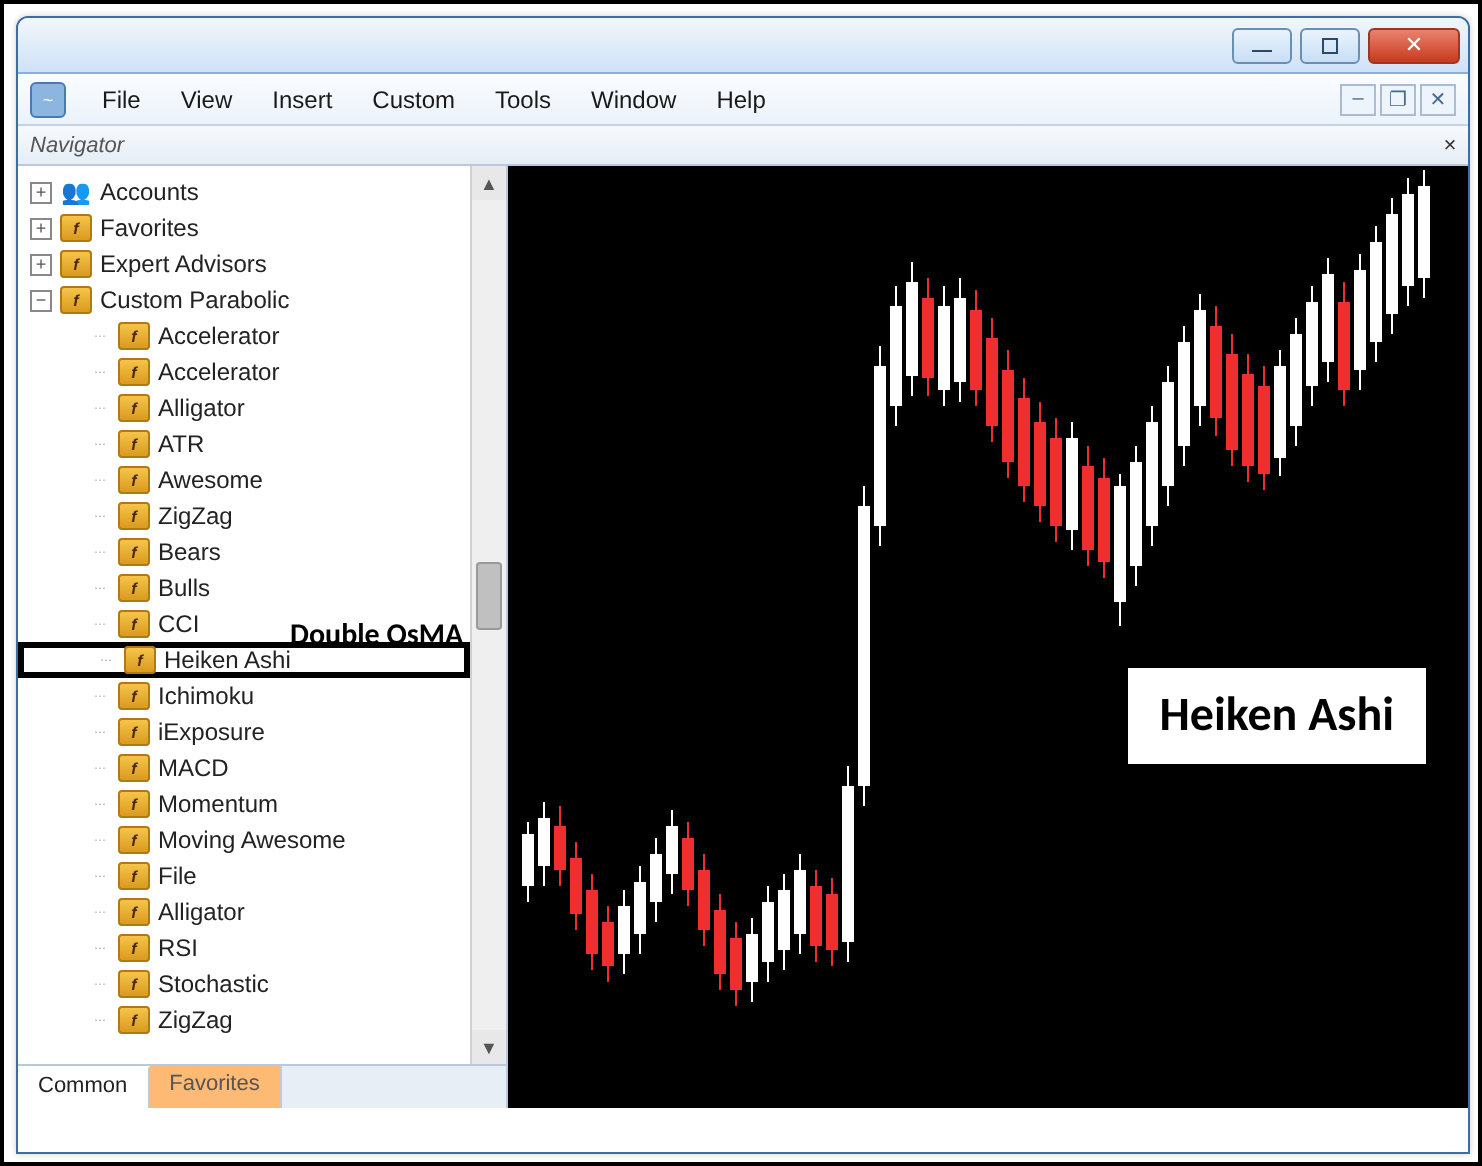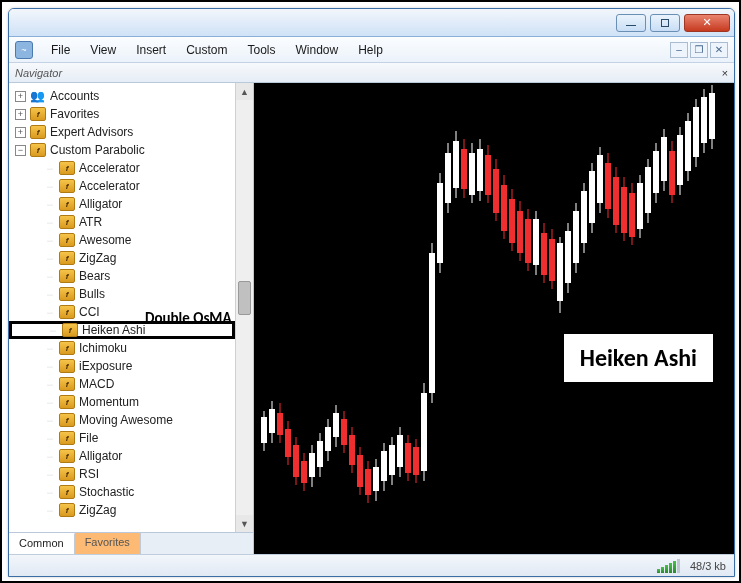--- a/index.html
+++ b/index.html
@@ -706,24 +706,13 @@
           <div class="wick" style="top: 0px; bottom: 0px; background: rgb(255, 255, 255);"></div>
           <div class="body-c" style="top: 8px; height: 46px; background: rgb(255, 255, 255);"></div>
         </div>
         <div class="candle" style="left: 455px; top: 2px; height: 64px;">
           <div class="wick" style="top: 0px; bottom: 0px; background: rgb(255, 255, 255);"></div>
           <div class="body-c" style="top: 8px; height: 46px; background: rgb(255, 255, 255);"></div>
         </div>
       </div>
   </div>
 
-  <div class="statusbar">
-    <div class="conn-bars">
-      <span class="b1"></span>
-        <span class="b2"></span>
-        <span class="b3"></span>
-        <span class="b4"></span>
-        <span class="b5"></span>
-        <span class="b6"></span>
-    </div>
-    <div>48/3 kb</div>
-  </div>
 </div>
 
 </body></html>

